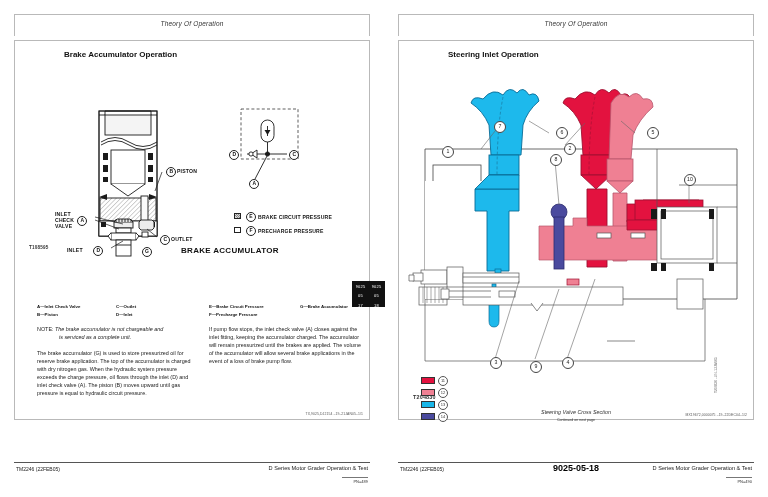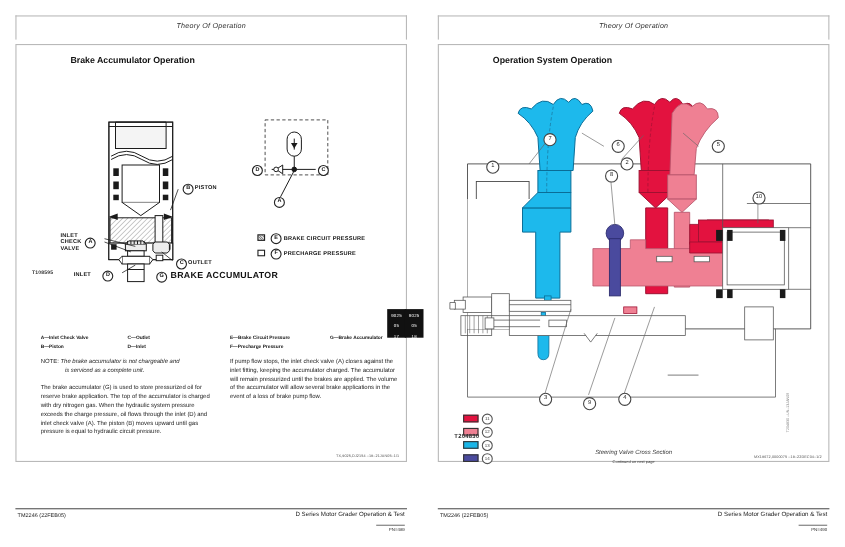--- a/index.html
+++ b/index.html
@@ -13,21 +13,21 @@
   .runhead-text{position:absolute;left:0;right:0;top:5px;text-align:center;
            font-size:6.5px;font-style:italic;color:#333;letter-spacing:.2px;}
 
   
   .frame{position:absolute;left:14px;top:40px;width:356px;height:380px;
          border:1px solid #b9b9b9;box-sizing:border-box;background:#fff;}
   .sect-title{position:absolute;left:10px;top:9px;font-size:8px;font-weight:bold;color:#111;padding-left:39px;}
 
   
   .fig-id{position:absolute;font-size:4.6px;font-weight:bold;color:#333;letter-spacing:.2px;}
-  .fig-cap{position:absolute;font-size:8px;font-weight:bold;color:#111;letter-spacing:.3px;}
+  .fig-cap{position:absolute;font-size:8px;font-weight:bold;color:#111;letter-spacing:.3px;margin-left:26px;}
   .fig-cap-it{position:absolute;font-size:5.4px;font-style:italic;color:#333;}
   .cont-next{position:absolute;font-size:3.6px;color:#333;}
   .tinycode{position:absolute;font-size:3.4px;color:#555;letter-spacing:.1px;white-space:nowrap;}
   .vertcode{position:absolute;font-size:3.3px;color:#777;
             transform:rotate(-90deg);transform-origin:0 0;white-space:nowrap;}
 
   
   .keylist{position:absolute;left:22px;top:262px;width:330px;}
   .keycol{position:absolute;font-size:4.4px;font-weight:bold;color:#111;line-height:7.6px;white-space:nowrap;}
 
@@ -247,21 +247,21 @@
   </div>
 
   <div class="page">
 
     <div class="runhead">
       <div class="runhead-text">Theory Of Operation</div>
     </div>
 
     <div class="frame">
 
-      <div class="sect-title">Operation System Operation</div>
+      <div class="sect-title">Steering Inlet Operation</div>
 
       <svg width="356" height="380" viewBox="0 0 356 380" style="position:absolute;left:0;top:0;">
 
         <g stroke="#444" fill="none" stroke-width="0.8">
           <path d="M26 108 h312 v150 h-312 z" fill="#ffffff"></path>
           <rect x="34" y="124" width="48" height="18" fill="#ffffff"></rect>
           <path d="M26 140 h60 v118 h-60 z" fill="#ffffff" stroke="none"></path>
         </g>
 
         <g stroke="#0a6c96" stroke-width="0.9">
@@ -416,20 +416,21 @@
     </div>
 
     <div class="tab" style="left:-16px;top:281px;">
       <span>9025</span>
       <span>05</span>
       <span>18</span>
     </div>
 
     <div class="footrule"></div>
     <span class="foot-left">TM2246 (22FEB05)</span>
+    <span class="foot-mid">9025-05-18</span>
     <span class="foot-right">D Series Motor Grader Operation &amp; Test</span>
     <span class="foot-pn">
       <i class="dash"></i>
       <b style="font-weight:normal">PN=490</b>
     </span>
   </div>
 
 </div>
 
 </body></html>

